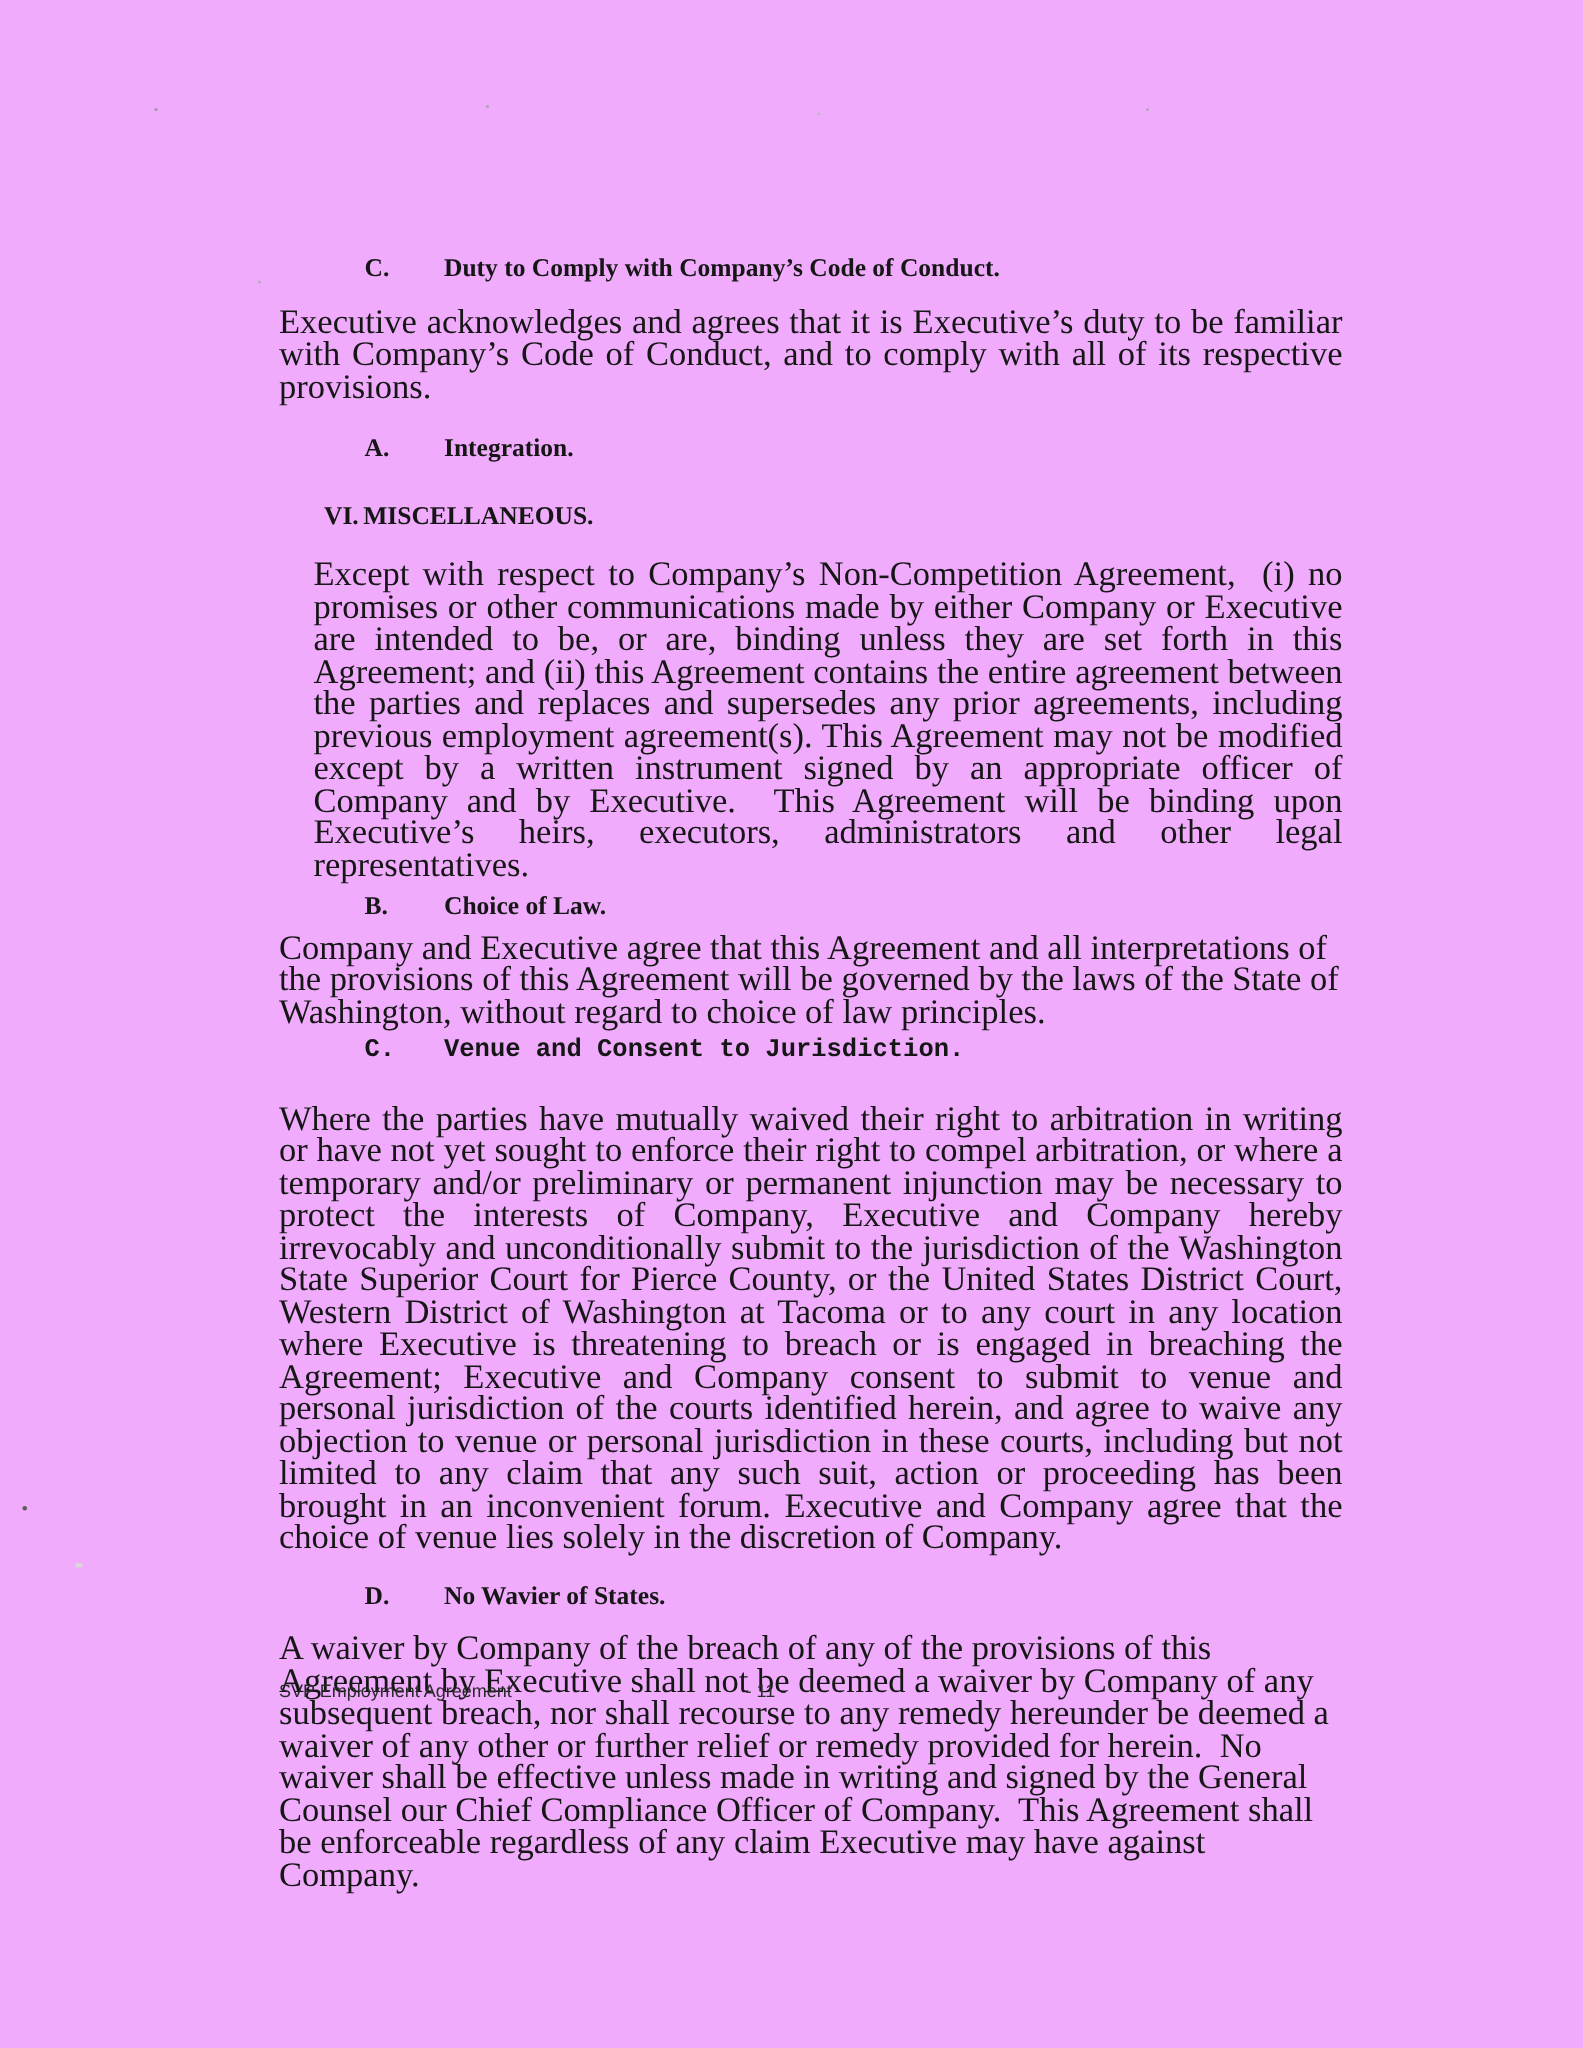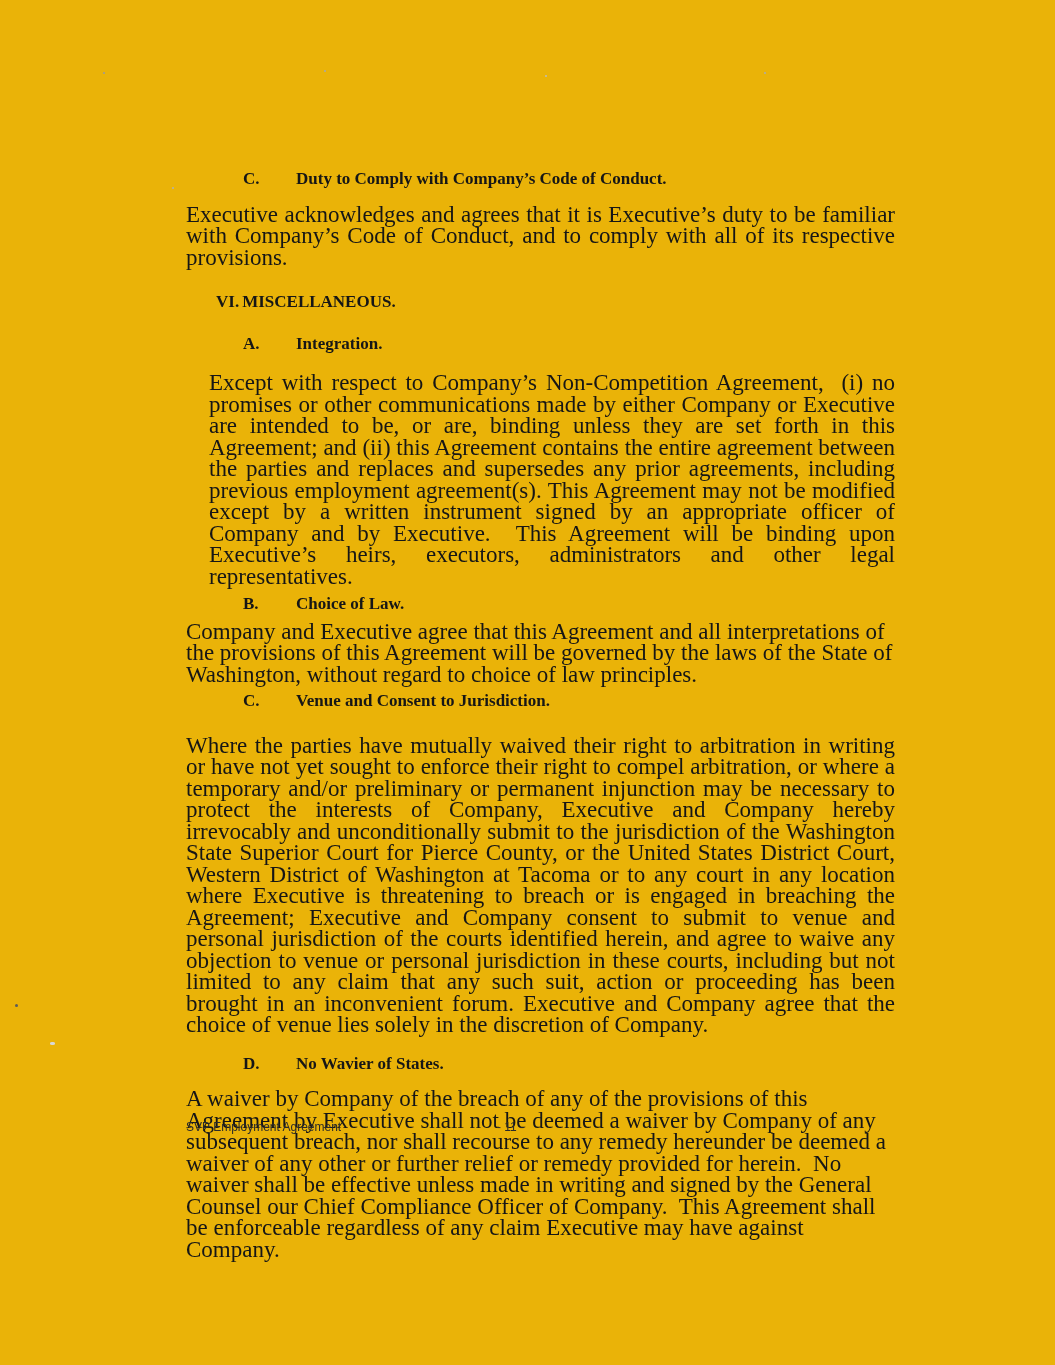--- a/index.html
+++ b/index.html
@@ -4,21 +4,21 @@
 <style>
   html, body {
     margin: 0;
     padding: 0;
     background: #ffffff;
   }
   .page {
     position: relative;
     width: 1055px;
     height: 1365px;
-    background: #eab308;
+    background: #f0abfc;
     overflow: hidden;
     font-family: "Liberation Serif", "DejaVu Serif", serif;
     color: #161616;
   }
   .content {
     position: absolute;
     left: 186px;
     top: 168px;
     width: 709px;
   }
@@ -39,21 +39,21 @@
   .heading.sub .hletter { display: inline-block; width: 53px; }
   .heading.main { padding-left: 30px; }
   .heading.main .hletter { margin-right: 3px; }
 
   .mt14 { margin-top: 14px; }
   .mt23 { margin-top: 23px; }
   .mt20 { margin-top: 20px; }
   .mt18 { margin-top: 18px; margin-left: 23px; }
   .mt16 { margin-top: 6px; }
   .mt21 { margin-top: 6px; }
-  .mt5  { margin-top: 5px; }
+  .mt5  { margin-top: 5px; font-family: Liberation Mono, monospace; }
   .mt17 { margin-top: 17px; }
 
   .footer {
     position: absolute;
     left: 186px;
     top: 1120px;
     width: 709px;
     font-family: "Liberation Sans", sans-serif;
     font-size: 12px;
     color: #2a2a2a;
@@ -83,26 +83,26 @@
   <div class="speck" style="left:50px;  top:1042px; width:5px; height:3px; background:#d8d8d8; border-radius:40%;"></div>
 
   <div class="content">
 
     <h3 class="heading sub">
       <span class="hletter">C.</span><span>Duty to Comply with Company’s Code of Conduct.</span>
     </h3>
 
     <p class="para justify mt14">Executive acknowledges and agrees that it is Executive’s duty to be familiar with Company’s Code of Conduct, and to comply with all of its respective provisions.</p>
 
+    <h3 class="heading sub mt20">
+      <span class="hletter">A.</span><span>Integration.</span>
+    </h3>
+
     <h3 class="heading main mt23">
       <span class="hletter">VI.</span><span>MISCELLANEOUS.</span>
-    </h3>
-
-    <h3 class="heading sub mt20">
-      <span class="hletter">A.</span><span>Integration.</span>
     </h3>
 
     <p class="para justify mt18">Except with respect to Company’s Non-Competition Agreement,  (i) no promises or other communications made by either Company or Executive are intended to be, or are, binding unless they are set forth in this Agreement; and (ii) this Agreement contains the entire agreement between the parties and replaces and supersedes any prior agreements, including previous employment agreement(s). This Agreement may not be modified except by a written instrument signed by an appropriate officer of Company and by Executive.  This Agreement will be binding upon Executive’s heirs, executors, administrators and other legal representatives.</p>
 
     <h3 class="heading sub mt16">
       <span class="hletter">B.</span><span>Choice of Law.</span>
     </h3>
 
     <p class="para mt21">Company and Executive agree that this Agreement and all interpretations of the provisions of this Agreement will be governed by the laws of the State of Washington, without regard to choice of law principles.</p>
 

